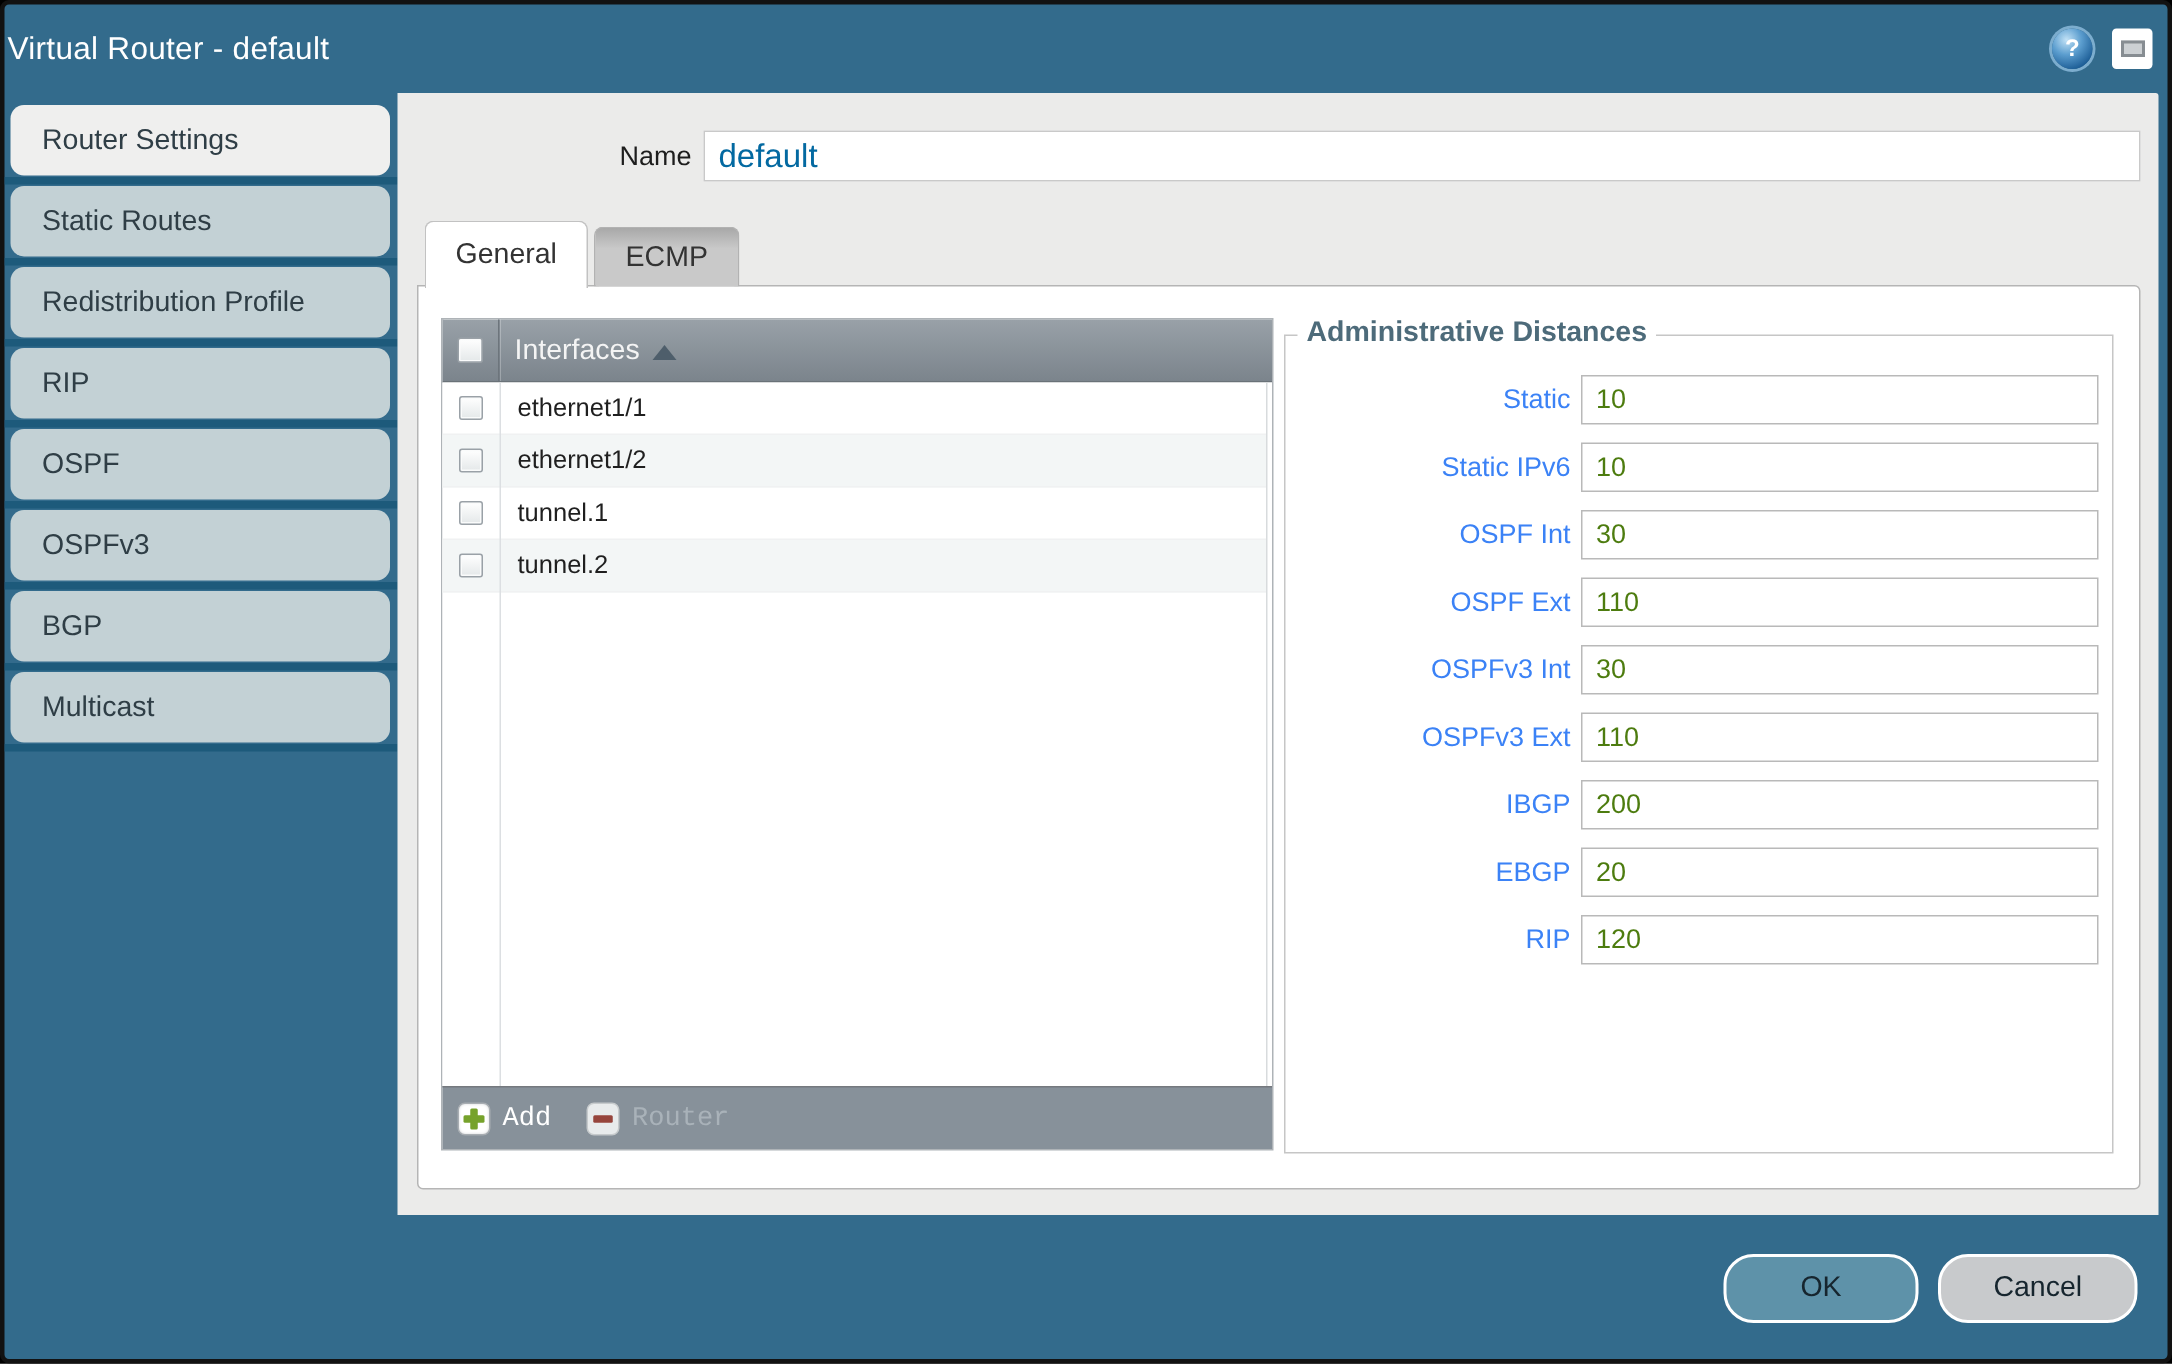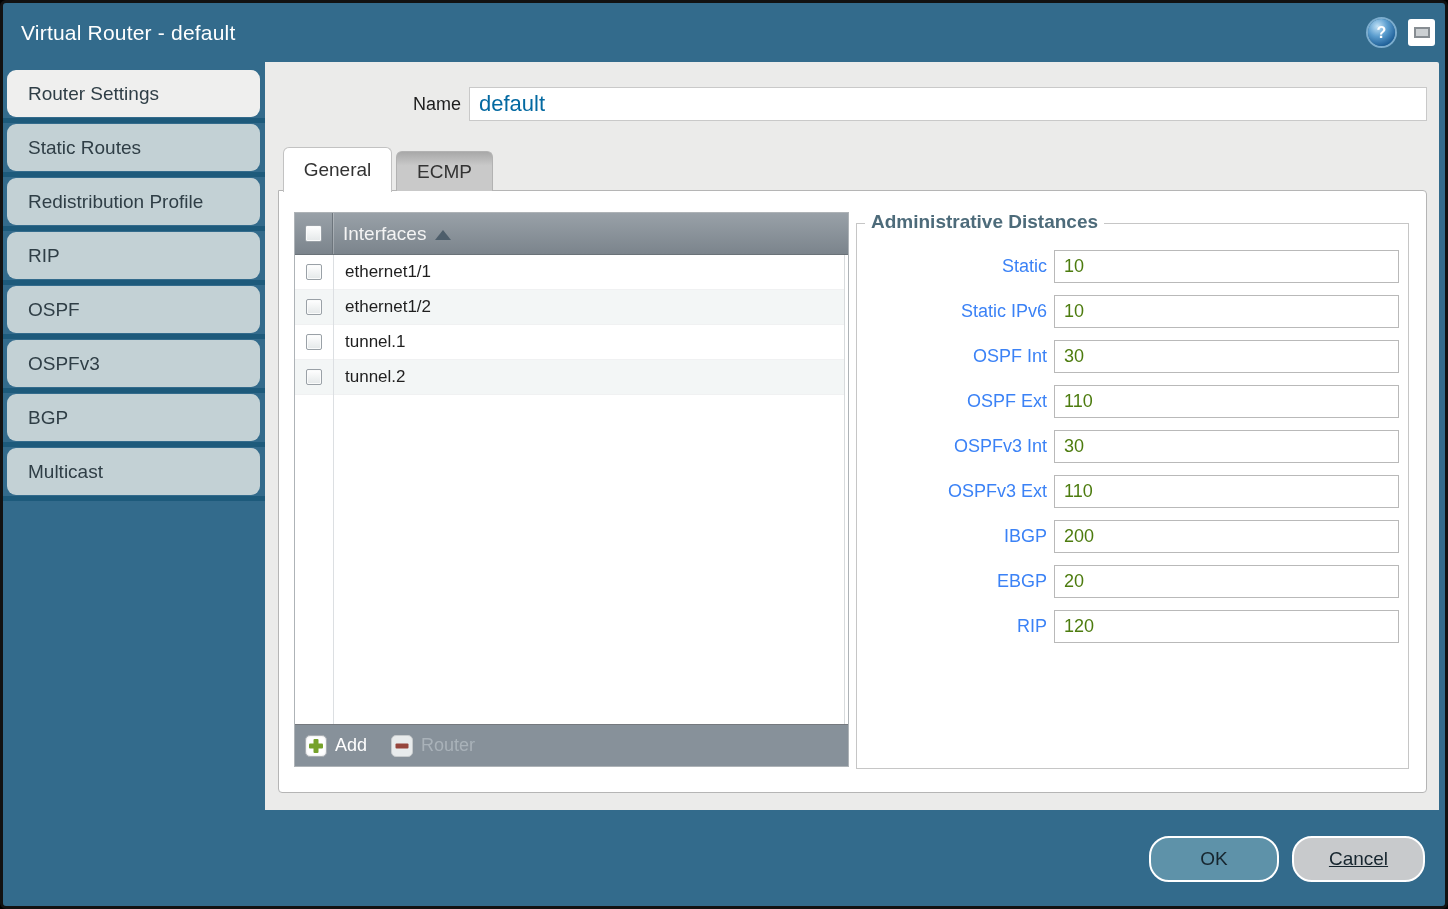--- a/index.html
+++ b/index.html
@@ -7,21 +7,21 @@
 
   .dialog {
     position:relative; width:1448px; height:909px;
     border:3px solid #121212; border-radius:6px;
     background:#336b8c; overflow:hidden;
   }
 
   
   .titlebar {
     position:absolute; top:0; left:0; right:0; height:59px;
-    display:flex; align-items:center; padding:0 10px 0 18px;
+    display:flex; align-items:center; padding:0 10px 0 2px;
   }
   .title { flex:1; color:#ffffff; font-size:21px; letter-spacing:.2px; }
   .help-icon {
     width:27px; height:27px; border-radius:50%; cursor:pointer;
     background:radial-gradient(circle at 36% 28%, #c2e2f6 0%, #5c9ecf 38%, #1c5d96 78%, #174e80 100%);
     box-shadow:0 0 0 2px rgba(150,195,228,.75);
     color:#fff; font-weight:bold; font-size:16px;
     display:flex; align-items:center; justify-content:center; margin-right:13px;
   }
   .max-icon {
@@ -108,21 +108,21 @@
     border-bottom:1px solid #f0f1f2; margin-right:4px; cursor:pointer; }
   .trow.alt { background:#f3f6f6; }
   .trow .rc { width:38px; display:flex; align-items:center; justify-content:center; flex:none; }
   .trow .rc .cb { width:16px; height:16px; }
   .trow-label { padding-left:12px; }
   .tfoot {
     height:42px; flex:none; background:#87919a; border-top:1px solid #75797e;
     display:flex; align-items:center; padding-left:10px; gap:24px;
   }
   .foot-btn { display:flex; align-items:center; gap:8px; cursor:pointer; }
-  .foot-btn .label { font-size:18px; color:#ffffff; }
+  .foot-btn .label { font-size:18px; color:#ffffff;font-family:Liberation Mono, monospace; }
   .foot-btn.disabled { cursor:default; }
   .foot-btn.disabled .label { color:#a9b2b9; }
   .icon-add { width:22px; height:22px; background:#fff; border:1px solid #a8adb2; border-radius:5px;
     position:relative; box-shadow:inset 0 0 2px #d2d5d7; }
   .icon-add::before, .icon-add::after { content:""; position:absolute; left:50%; top:50%;
     transform:translate(-50%,-50%); background:#76a22b; border-radius:1px; }
   .icon-add::before { width:14px; height:5px; }
   .icon-add::after  { width:5px; height:14px; }
   .icon-del { width:22px; height:22px; background:#e8ebec; border:1px solid #c6cacc; border-radius:5px; position:relative; }
   .icon-del::before { content:""; position:absolute; left:50%; top:50%; transform:translate(-50%,-50%);
@@ -145,21 +145,21 @@
     position:absolute; left:0; right:0; bottom:0; height:96px;
     display:flex; justify-content:flex-end; align-items:flex-start;
     padding:26px 20px 0 0; gap:13px;
   }
   .btn {
     height:46px; border:2px solid #ffffff; border-radius:20px;
     font-size:19px; color:#16252e; cursor:pointer;
     display:flex; align-items:center; justify-content:center;text-align:right;
   }
   .btn-ok { width:130px; background:#5e92a9; }
-  .btn-cancel { width:133px; background:#c8cacc;text-decoration:underline; }
+  .btn-cancel { width:133px; background:#c8cacc; }
 </style>
 </head>
 <body>
 
 <div class="dialog">
 
   <div class="titlebar">
     <div class="title">Virtual Router - default</div>
     <div class="help-icon">
       <span>?</span>

